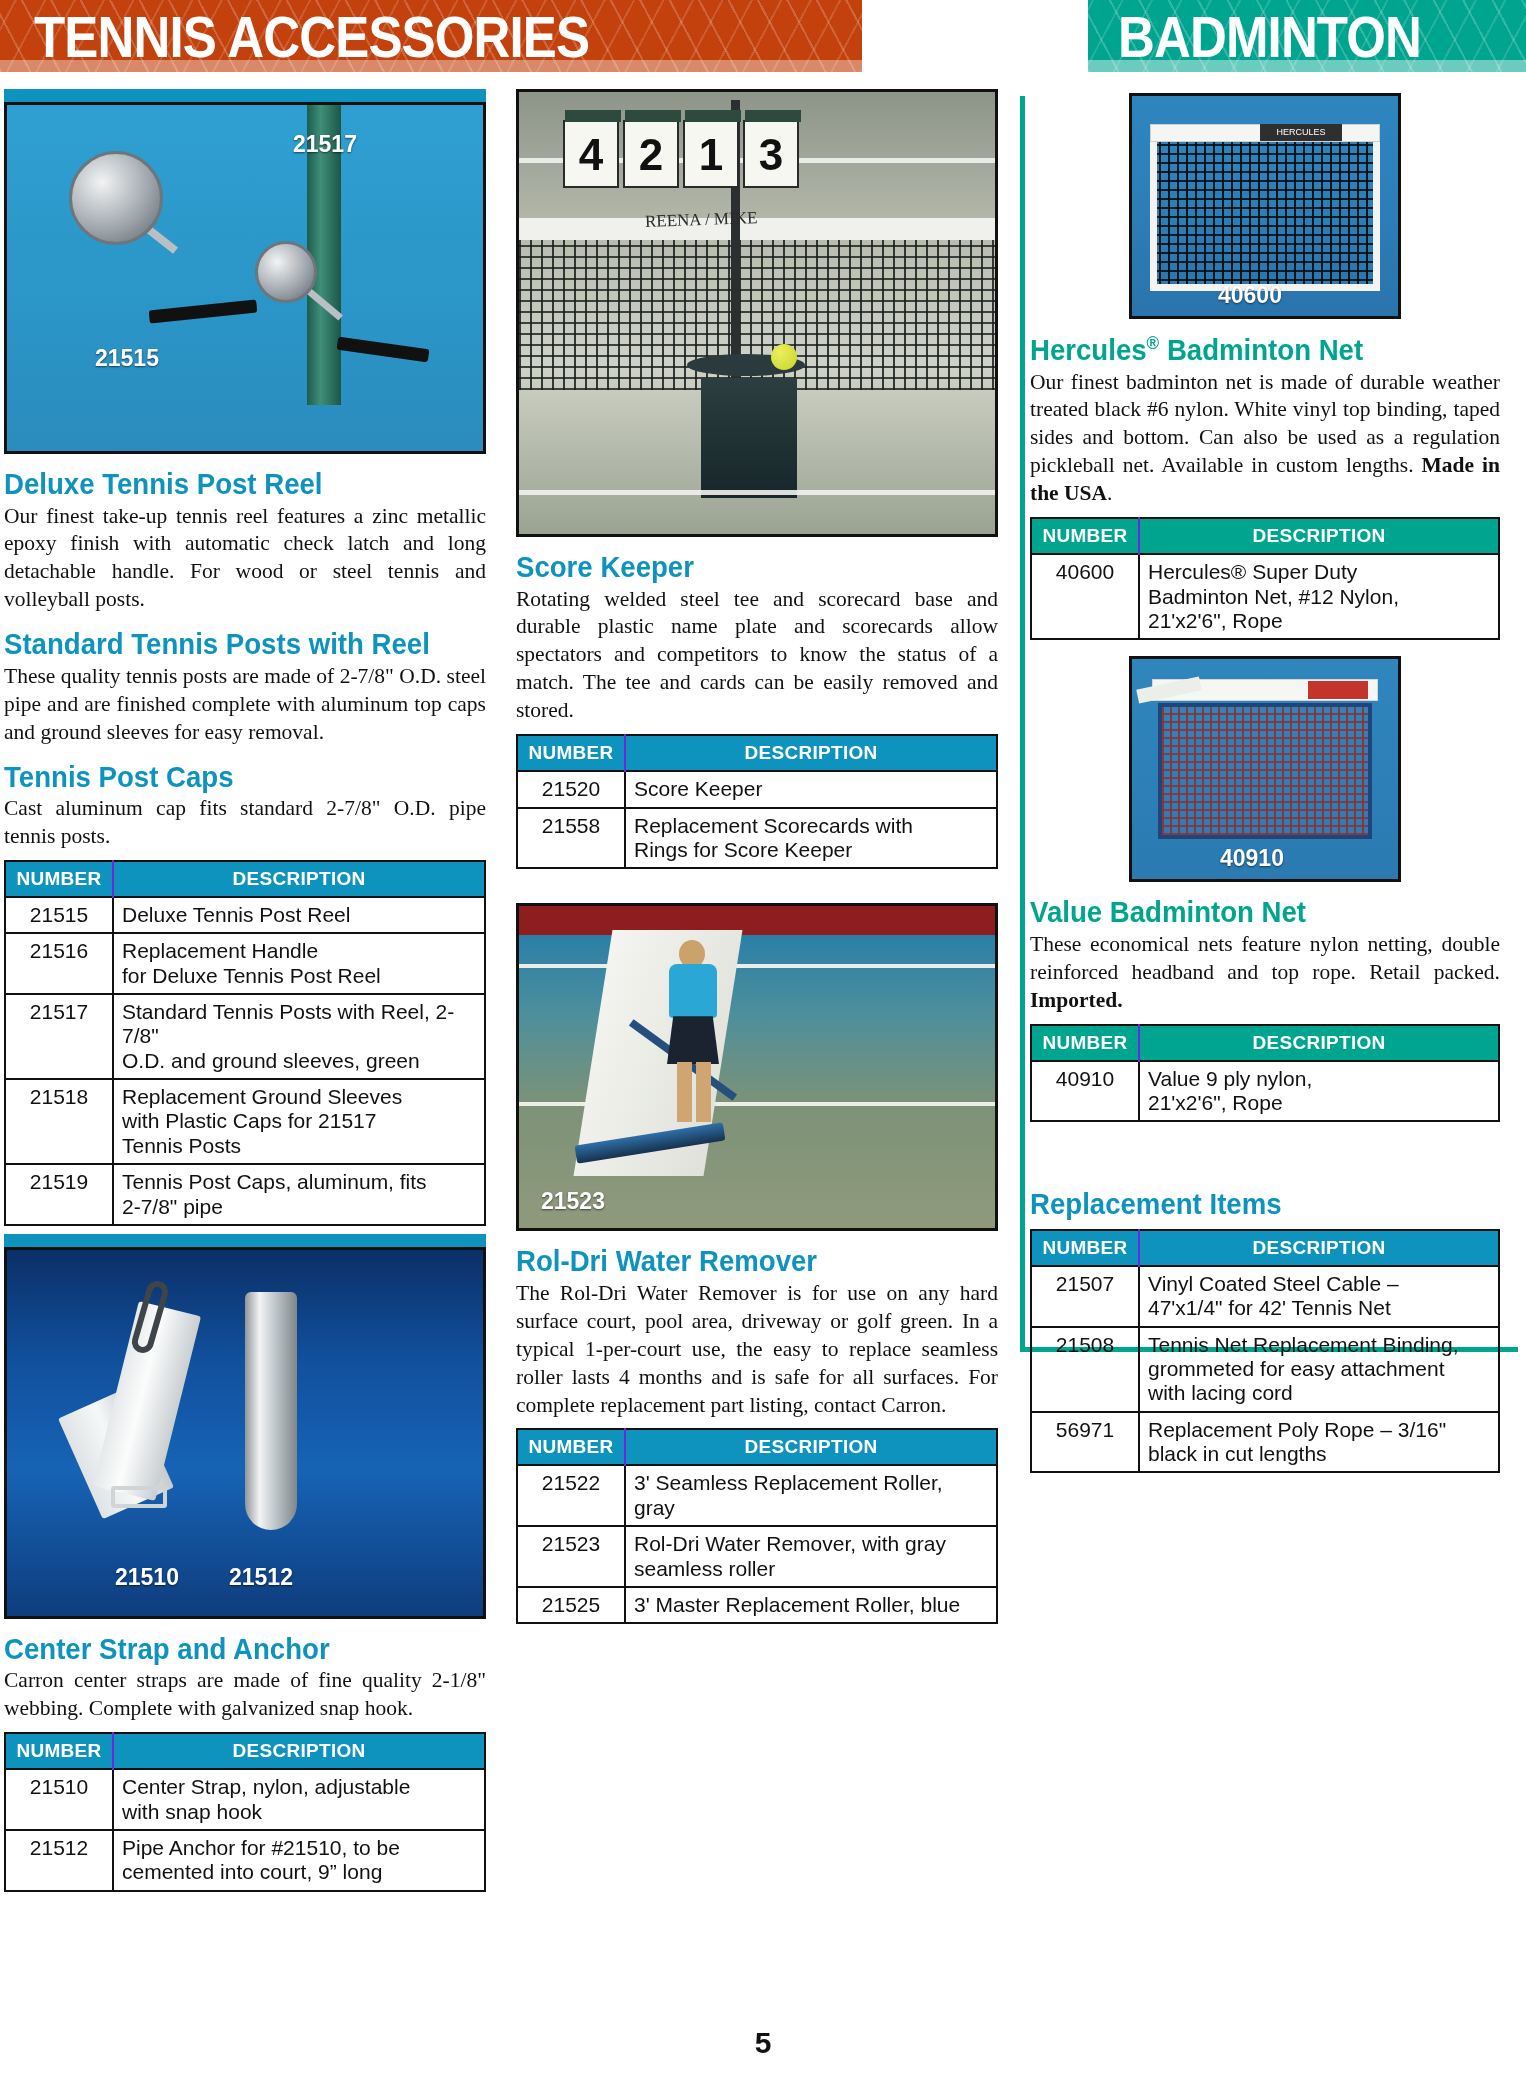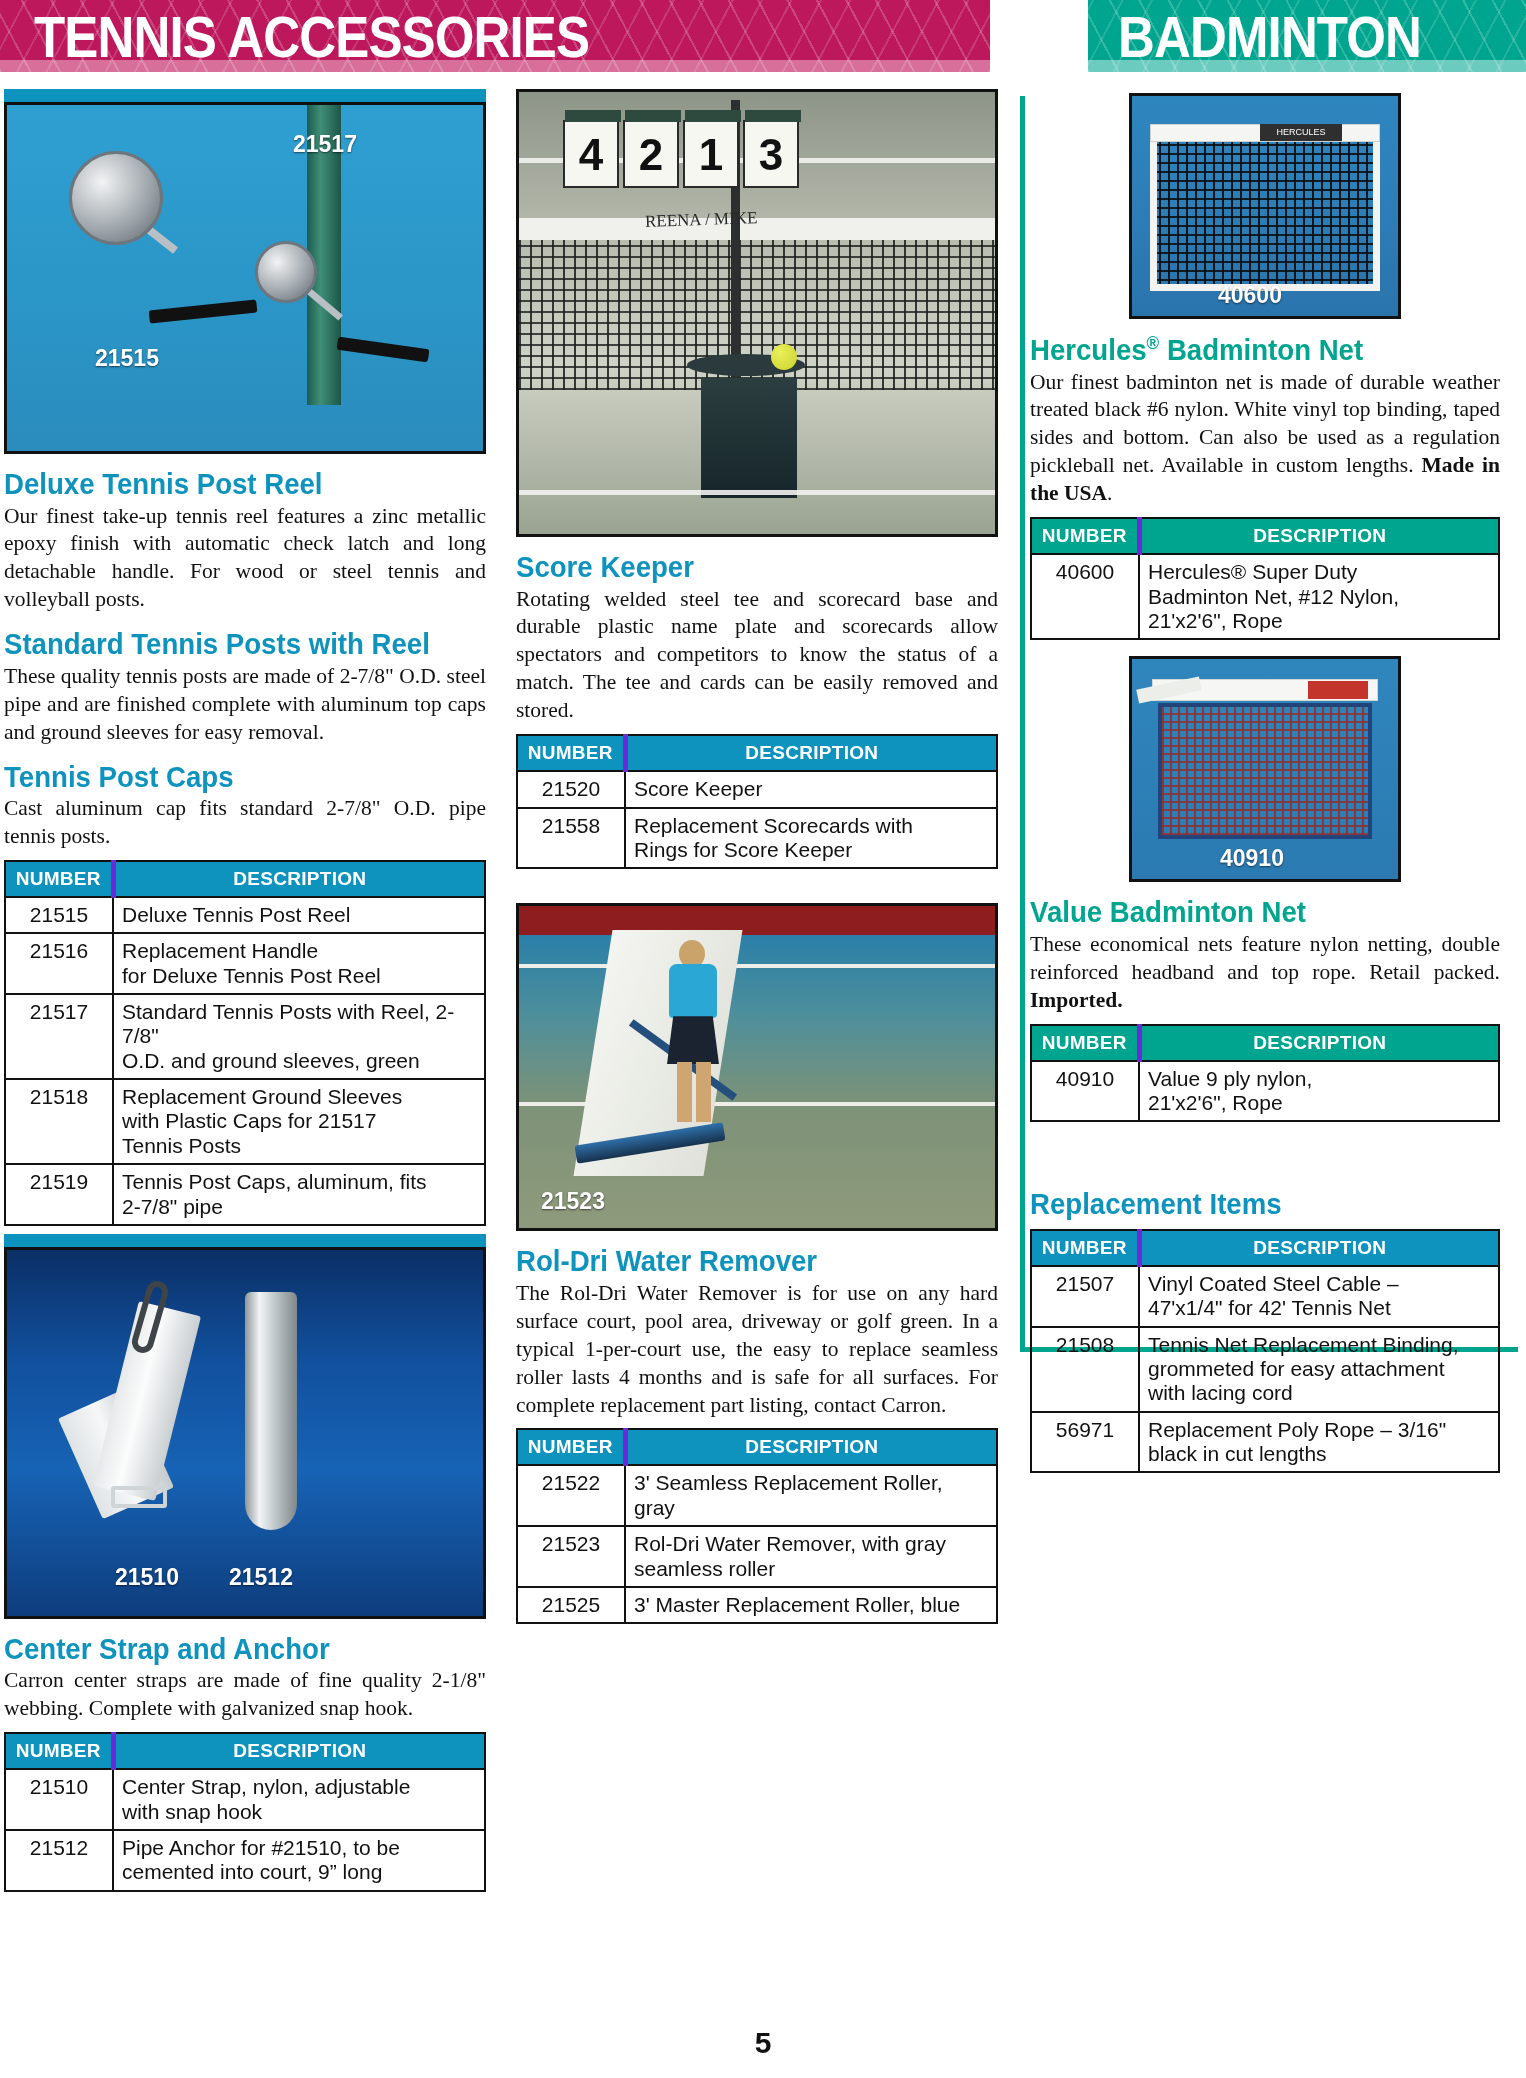--- a/index.html
+++ b/index.html
@@ -27,21 +27,21 @@
     font-family: "Liberation Sans", sans-serif;
     font-weight: bold; color: #ffffff;
     font-size: 58px; letter-spacing: -1px;
     transform: scaleX(.88); transform-origin: left center;
     white-space: nowrap;
   }
   .banner .shelf {
     position: absolute; left: 0; right: 0; bottom: 0; height: 12px;
     z-index: 3;
   }
-  #banner-tennis { left: 0; width: 990px; background: #be185d; }
+  #banner-tennis { left: 0; width: 862px; background: #c2410c; }
   #banner-tennis h1 { margin-left: 34px; }
   #banner-tennis .shelf { background: rgba(255,255,255,.38); }
   #banner-badminton { left: 1088px; width: 498px; background: #00a58f; }
   #banner-badminton h1 { margin-left: 30px; }
   #banner-badminton .shelf { background: rgba(255,255,255,.42); }
 
   
   .col { position: absolute; top: 89px; }
   #col-left   { left: 4px;   width: 482px; }
   #col-mid    { left: 516px; width: 482px; }
@@ -266,21 +266,21 @@
   table.spec {
     width: 100%; border-collapse: collapse; margin: 9px 0 8px 0;
     border: 2px solid #111;
     font-family: "Liberation Sans", sans-serif;
   }
   table.spec thead th {
     background: #0d93bd; color: #fff; font-size: 19px; font-weight: bold;
     padding: 6px 4px; border: none; letter-spacing: .3px;
   }
   table.spec.green thead th { background: #00a58f; }
-  table.spec thead th.num { width: 108px; border-right: 5px solid #6d28d9; }
+  table.spec thead th.num { width: 108px; border-right: 2px solid #6d28d9; }
   table.spec tbody td {
     border-top: 2px solid #111; border-right: 2px solid #111;
     font-size: 21px; color: #111; padding: 5px 8px; vertical-align: top;
     line-height: 1.16;
   }
   table.spec tbody td:last-child { border-right: none; }
   table.spec tbody td.num { text-align: center; width: 108px; }
   table.spec tbody td .l2 { display: block; }
 
   

